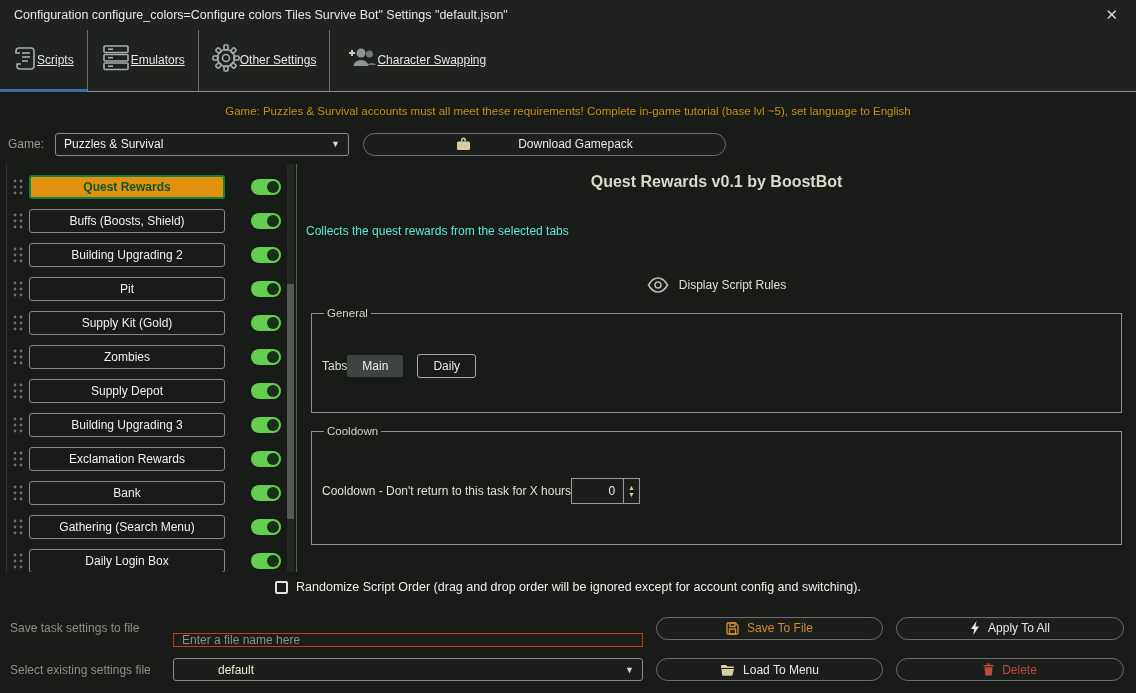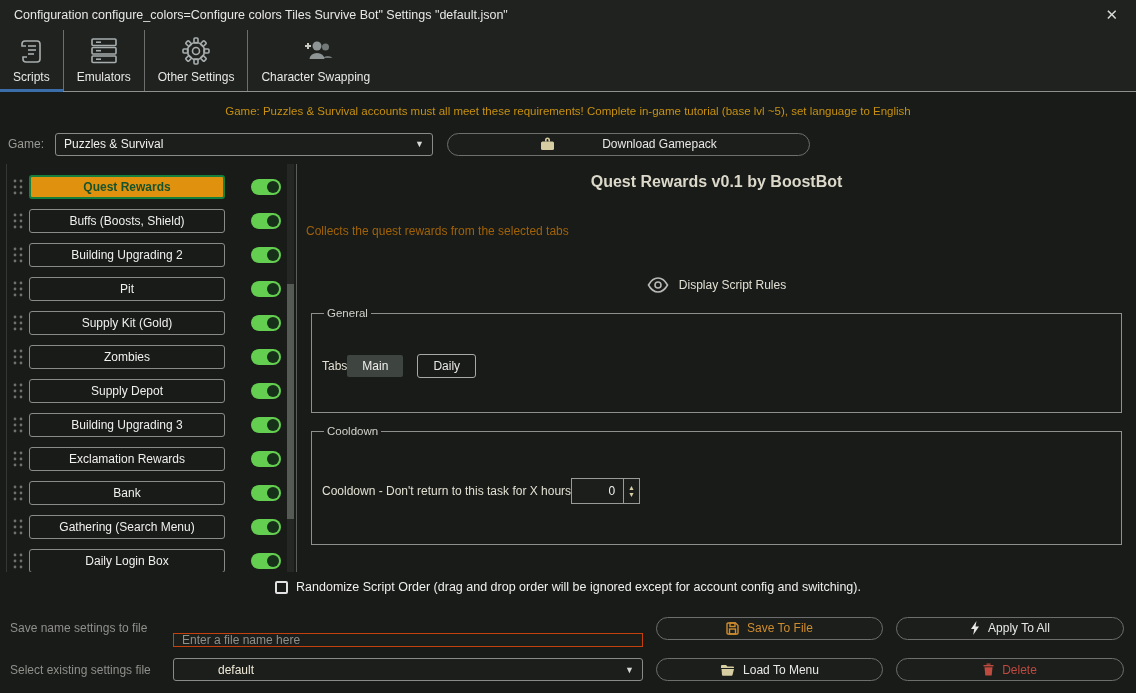--- a/index.html
+++ b/index.html
@@ -10,34 +10,34 @@
   }
   
   .titlebar { height:30px; background:#1f221f; display:flex; align-items:center;
     padding:0 14px; }
   .titlebar .ttl { color:#e8e8e6; font-size:12.5px; }
   .titlebar .close { margin-left:auto; color:#d8d8d8; font-size:15px; cursor:pointer;
     padding:0 4px; }
   
   .tabbar { height:62px; background:#1f221f; display:flex; align-items:stretch;
     border-bottom:1px solid #8f8f8f; }
-  .tab { display:flex; flex-direction:column; align-items:center; justify-content:flex-start;
-    padding:6px 13px 7px; position:relative; cursor:pointer; border-right:1px solid #6e6e6e; }
+  .tab { display:flex; flex-direction:row; align-items:center; justify-content:flex-start;
+    padding:6px 13px 7px; position:relative; cursor:pointer; border-right:1px solid #6e6e6e;text-decoration:underline; }
   .tab:last-child { border-right:none; }
   .tab .ticon { height:30px; display:flex; align-items:center; justify-content:center; margin-bottom:4px; }
   .tab .tlabel { color:#e8e8e6; font-size:12px; white-space:nowrap; }
   .tab.active::after { content:""; position:absolute; left:0; right:0; bottom:-1px;
     height:3px; background:#3b6da8; }
   .ticon svg { stroke:#a8aeae; fill:none; stroke-width:1.6; }
   
   .warning { text-align:center; color:#c79010; font-size:11.5px; padding-top:13px; height:32px; }
   
   .gamerow { display:flex; align-items:center; height:40px; padding-left:8px; }
   .gamerow .glabel { color:#9a9a96; width:47px; }
-  .fakeselect { width:378px; height:23px; background:#1b1e1b; border:1px solid #8a8a8a;
+  .fakeselect { width:294px; height:23px; background:#1b1e1b; border:1px solid #8a8a8a;
     border-radius:3px; display:flex; align-items:center; padding:0 8px; cursor:pointer; }
   .fakeselect .val { color:#f0f0ee; flex:1; }
   .fakeselect .car { color:#d8d8d4; font-size:9px; }
   .pillbtn { height:23px; border:1px solid #6e6e6e; border-radius:12px; background:#1b1e1b;
     display:flex; align-items:center; justify-content:center; gap:8px; cursor:pointer;
     color:#e8e8e6; font-size:12px; font-family:inherit; }
   .gp-btn { width:363px; margin-left:14px;gap:47px; }
   
   .content { display:flex; height:408px; }
   .sidebar { width:290px; position:relative; border-left:1px solid #343734; margin-left:6px;
@@ -48,21 +48,21 @@
     border-radius:3px; color:#f0f0ee; font-size:12px; font-family:inherit; cursor:pointer; }
   .script-btn.sel { background:#e0920f; border:2px solid #15803d; color:#14532d;font-weight:bold; }
   .toggle { width:30px; height:16px; border-radius:9px; background:#63ce4f; position:relative;
     margin-left:26px; cursor:pointer; }
   .toggle .knob { position:absolute; right:2px; top:2px; width:12px; height:12px;
     border-radius:50%; background:#173019; }
   .vscroll { position:absolute; right:2px; top:0; bottom:0; width:7px; background:#242724; }
   .vscroll .thumb { position:absolute; left:0; width:7px; top:120px; height:235px; background:#555a55; }
   .mainpanel { flex:1; border-left:1px solid #5a5f5a; padding-top:9px; }
   .panel-title { text-align:center; color:#dcd8ca; font-size:16px; font-weight:bold; }
-  .panel-desc { color:#a16207; margin:33px 0 0 9px; }
+  .panel-desc { color:#5eead4; margin:33px 0 0 9px; }
   .rules-row { display:flex; align-items:center; justify-content:center; gap:10px;
     margin-top:39px; cursor:pointer; color:#e2dfd2; }
   fieldset { border:1px solid #8f8f8f; margin:14px 14px 0; padding:0 10px; }
   fieldset legend { color:#d2d2cc; font-size:11.5px; padding:0 3px; margin-left:2px; }
   .fs-general { height:106px; }
   .fs-cool { height:120px; margin-top:12px; }
   .fs-row { height:100%; display:flex; align-items:center; }
   .fs-row .fslabel { color:#e2dfd2; }
   .seg { display:flex; gap:14px; align-items:center; }
   .seg-btn { font-family:inherit; font-size:12px; cursor:pointer; padding:4px 15px; }
@@ -450,21 +450,21 @@
     </fieldset>
   </div>
 </div>
 
 <div class="randomrow">
   <span class="checkbox"></span>
   <span class="rlabel">Randomize Script Order (drag and drop order will be ignored except for account config and switching).</span>
 </div>
 
 <div class="footer">
-  <span class="flabel">Save name settings to file</span>
+  <span class="flabel">Save task settings to file</span>
   <input class="textinput" type="text" placeholder="Enter a file name here" style="">
   <button class="pillbtn btn-save">
     <span class="icon">
       <svg width="13" height="13" viewBox="0 0 13 13" fill="none" stroke="#cf8c2e" stroke-width="1.4">
           <path d="M1 2 a1 1 0 0 1 1-1 h7.5 L12 3.5 V11 a1 1 0 0 1-1 1 H2 a1 1 0 0 1-1-1 z"></path>
           <rect x="3.5" y="7" width="6" height="5"></rect>
           <rect x="4" y="1" width="5" height="3.5"></rect>
         </svg>
     </span>
     <span>Save To File</span>

